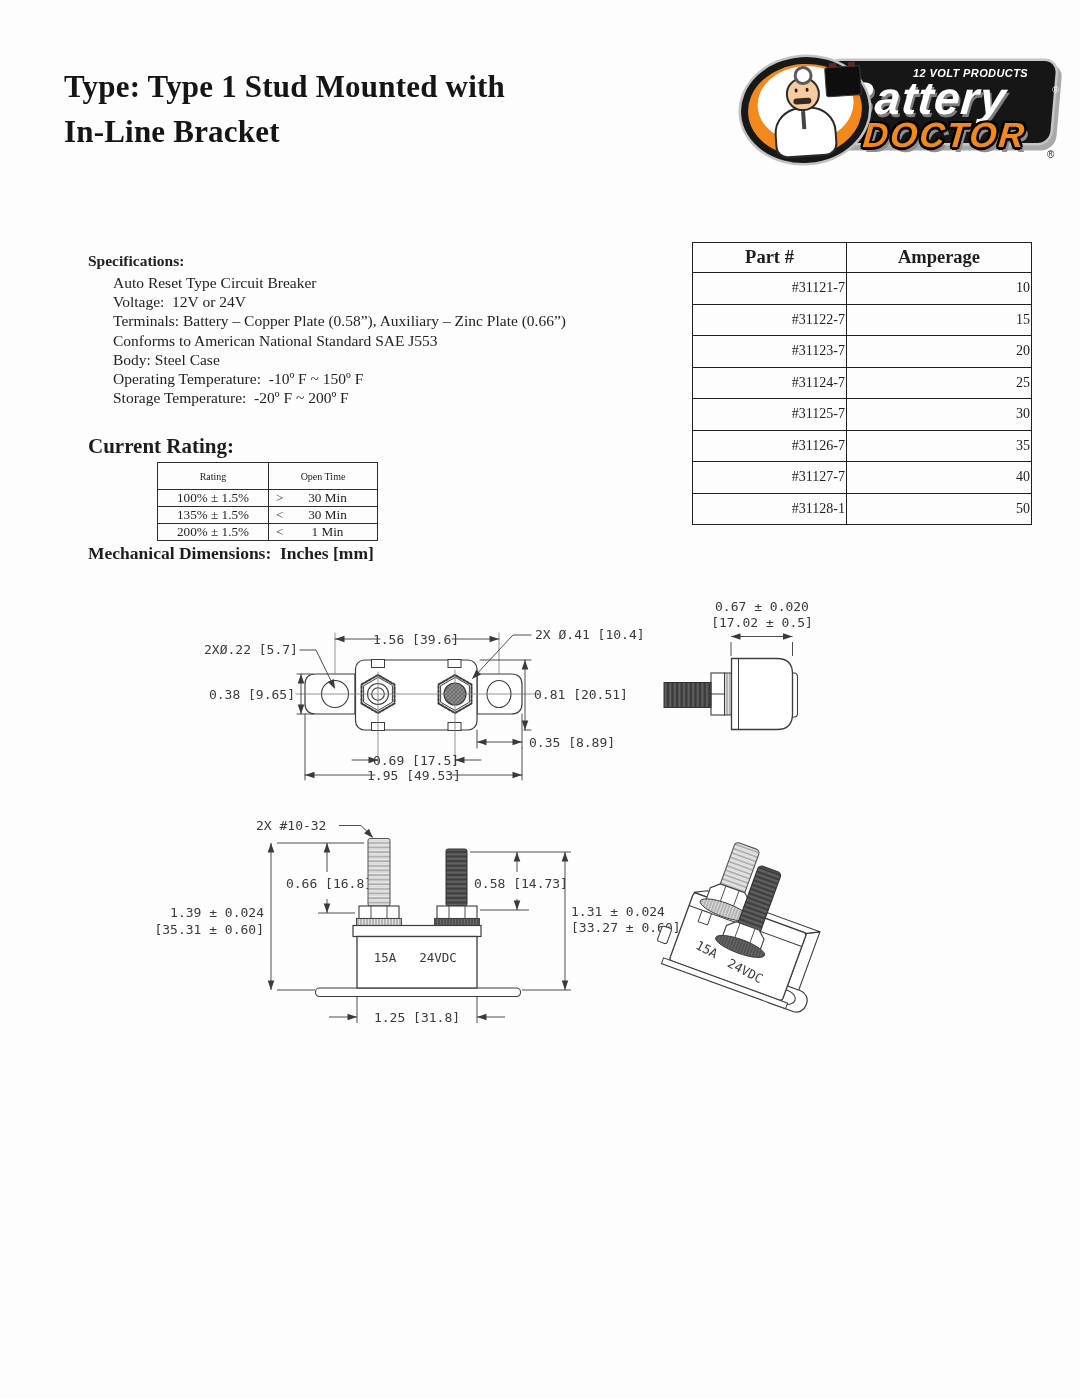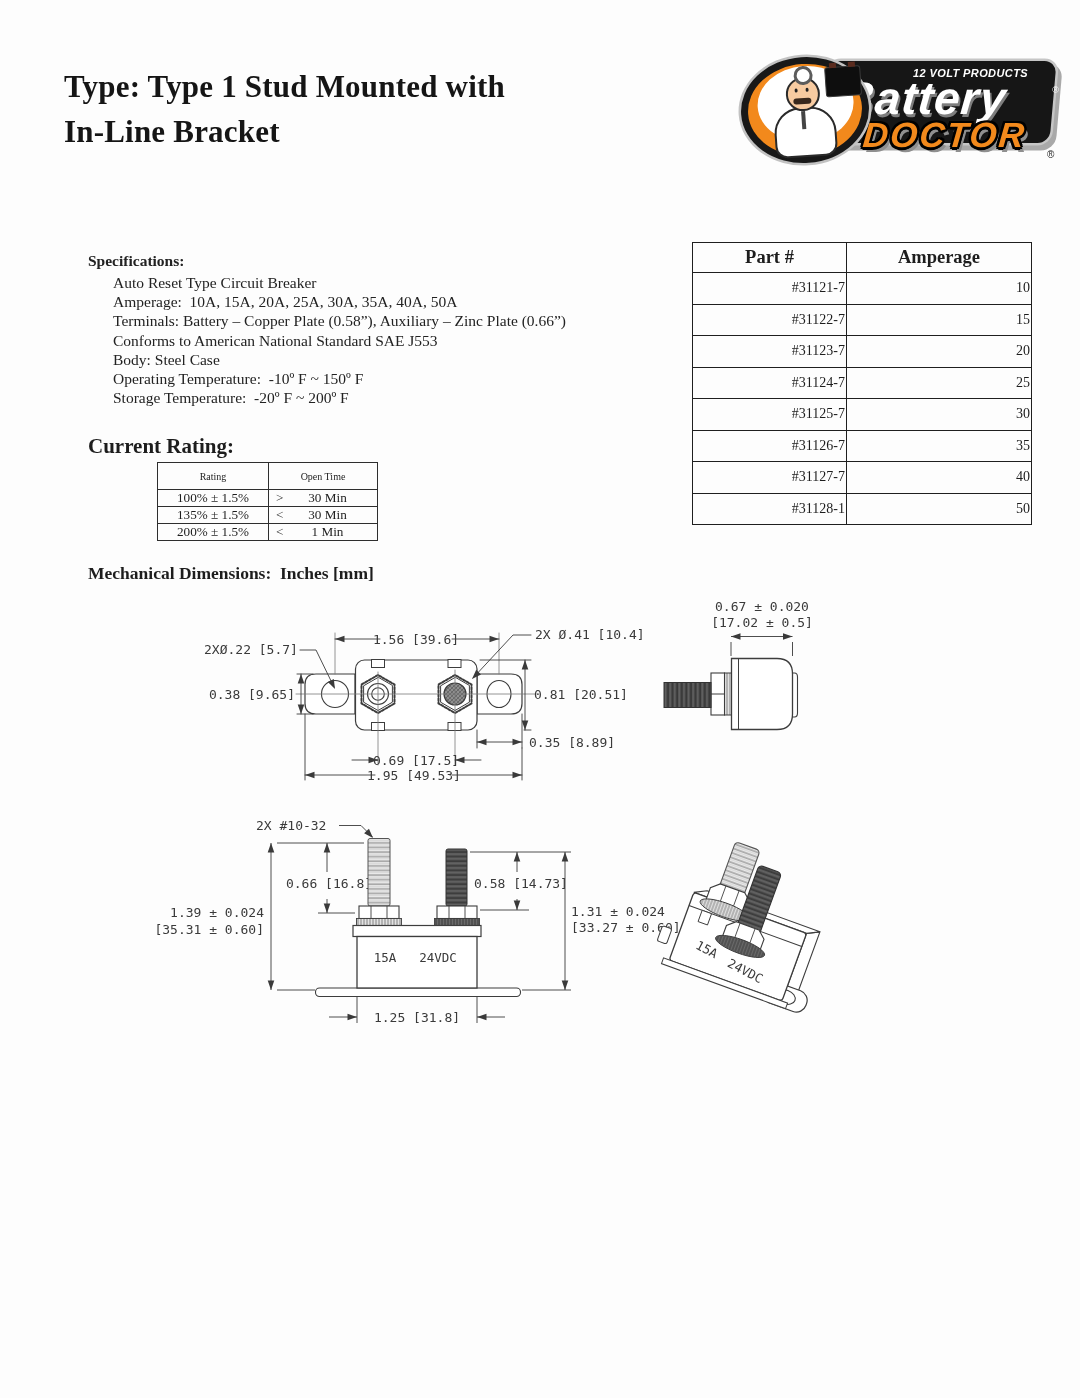--- a/index.html
+++ b/index.html
@@ -50,21 +50,21 @@
   .cr-heading{position:absolute;left:88px;top:434px;font-size:21px;font-weight:700;}
   
   .cr-table{position:absolute;left:157px;top:462px;width:221px;border-collapse:collapse;
             font-family:"Liberation Serif",serif;}
   .cr-table th{border:1.4px solid #2e2e2e;font-weight:400;font-size:10px;height:24px;text-align:center;}
   .cr-table td{border:1.4px solid #2e2e2e;font-size:13.2px;height:16px;padding:0;}
   .cr-rating{text-align:center;width:110px;}
   .cr-open{display:flex;align-items:center;}
   .cr-op{display:inline-block;width:18px;padding-left:7px;}
   .cr-time{flex:1;text-align:center;padding-right:16px;}
-  .mech-heading{position:absolute;left:88px;top:543px;font-size:17.5px;font-weight:700;white-space:pre;margin-top:20px;}
+  .mech-heading{position:absolute;left:88px;top:543px;font-size:17.5px;font-weight:700;white-space:pre;}
   
   .parts-table{position:absolute;left:692px;top:242px;width:340px;border-collapse:collapse;
             font-family:"Liberation Serif",serif;}
   .parts-table th{border:1.5px solid #1f1f1f;font-size:18.5px;font-weight:700;height:27px;text-align:center;}
   .parts-table td{border:1.5px solid #1f1f1f;font-size:14px;height:28.5px;text-align:right;}
   .parts-table .col-part{width:151px;}
   
   .mech-svg{position:absolute;left:0;top:560px;}
   .mech-svg text{font-family:"DejaVu Sans Mono",monospace;font-size:13px;fill:#3a3a3a;}
   .mech-svg .sm{font-size:12.5px;}
@@ -96,21 +96,21 @@
       <div class="doc-eye l"></div>
       <div class="doc-eye r"></div>
       <div class="doc-mustache"></div>
       <div class="doc-battery"></div>
     </div>
   </div>
 
   <div class="specs">
     <div class="spec-heading">Specifications:</div>
     <div class="spec-item">Auto Reset Type Circuit Breaker</div>
-    <div class="spec-item">Amperage:  10A, 15A, 20A, 25A, 30A, 35A, 40A, 50A</div>
+    <div class="spec-item">Voltage:  12V or 24V</div>
     <div class="spec-item">Terminals: Battery – Copper Plate (0.58”), Auxiliary – Zinc Plate (0.66”)</div>
     <div class="spec-item">Conforms to American National Standard SAE J553</div>
     <div class="spec-item">Body: Steel Case</div>
     <div class="spec-item">Operating Temperature:  -10º F ~ 150º F</div>
     <div class="spec-item">Storage Temperature:  -20º F ~ 200º F</div>
   </div>
 
   <div class="cr-heading">Current Rating:</div>
 
   <table class="cr-table">

